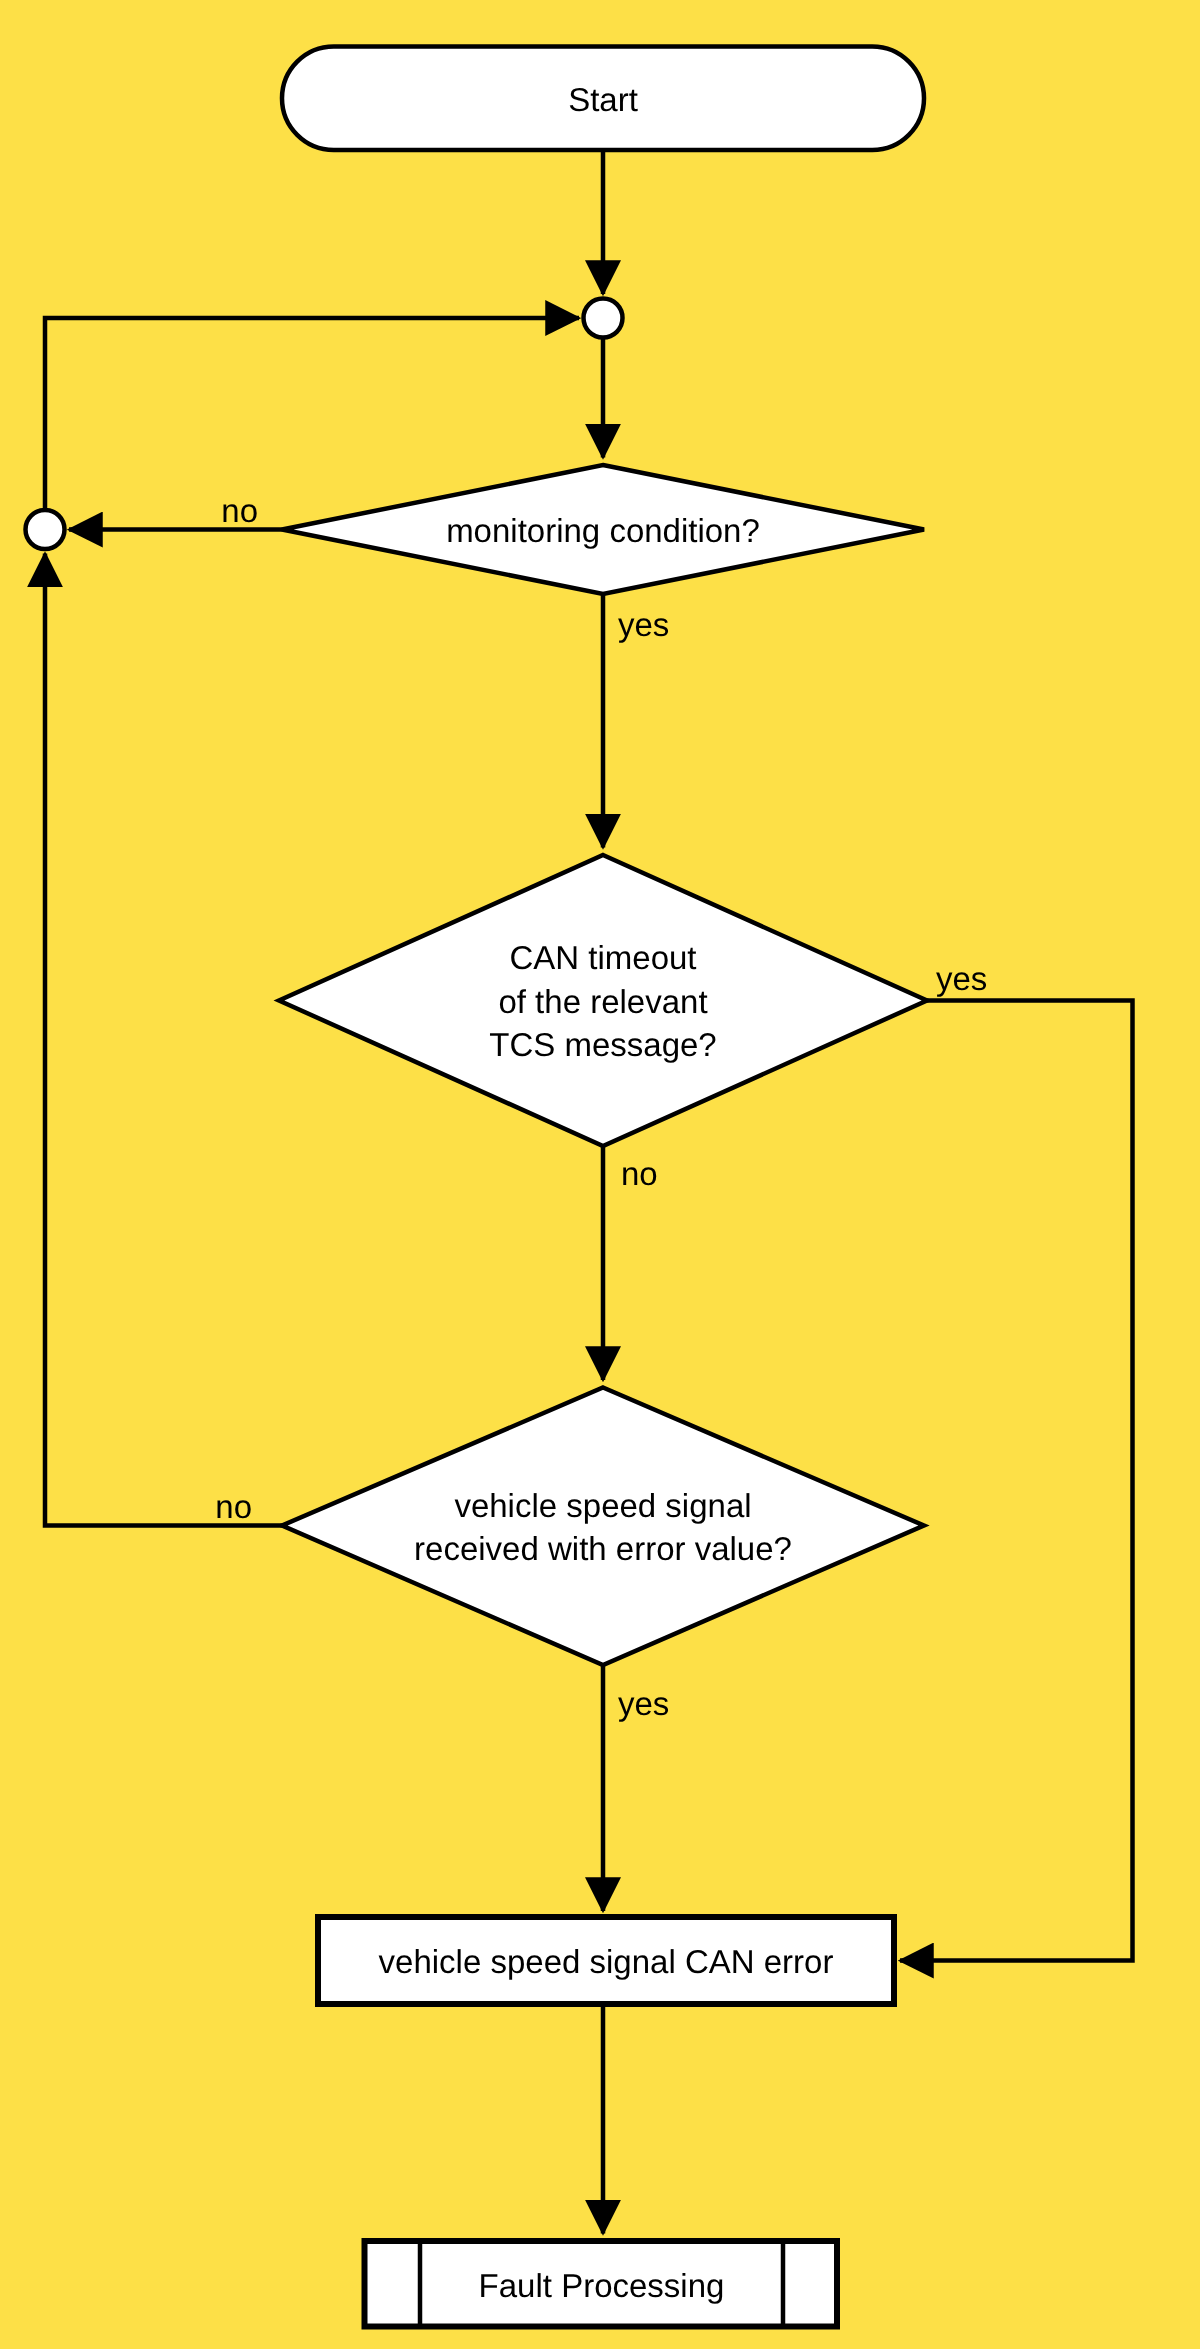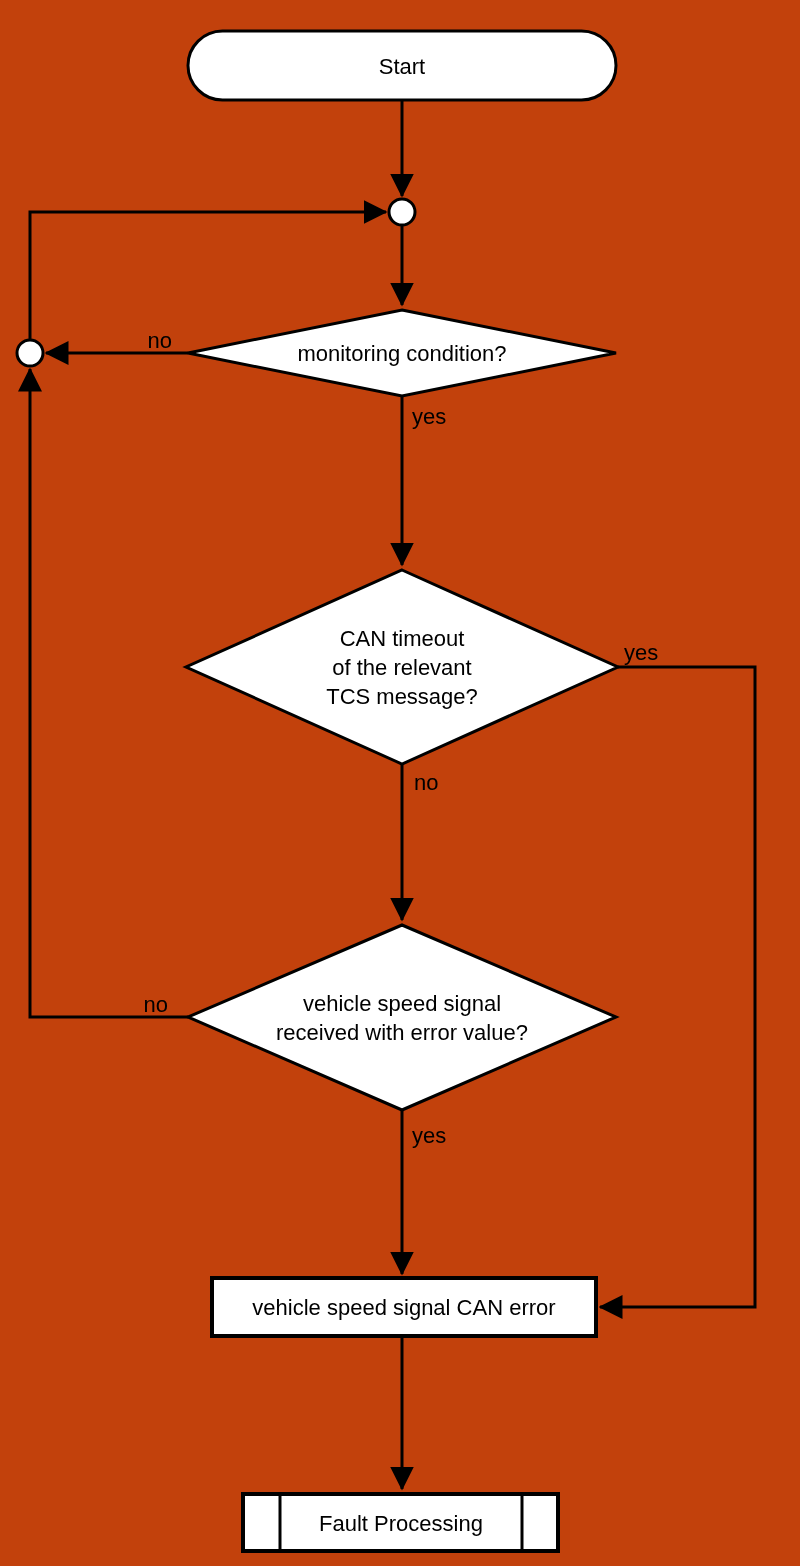--- a/index.html
+++ b/index.html
@@ -4,21 +4,21 @@
 <style>
   html, body {
     margin: 0;
     padding: 0;
     background: #ffffff;
   }
   .canvas {
     position: relative;
     width: 800px;
     height: 1566px;
-    background: #c2410c;
+    background: #fde047;
     font-family: "Liberation Sans", sans-serif;
   }
   svg text {
     font-family: "Liberation Sans", sans-serif;
     font-size: 22px;
     fill: #000000;
   }
   .shape {
     fill: #ffffff;
     stroke: #000000;

